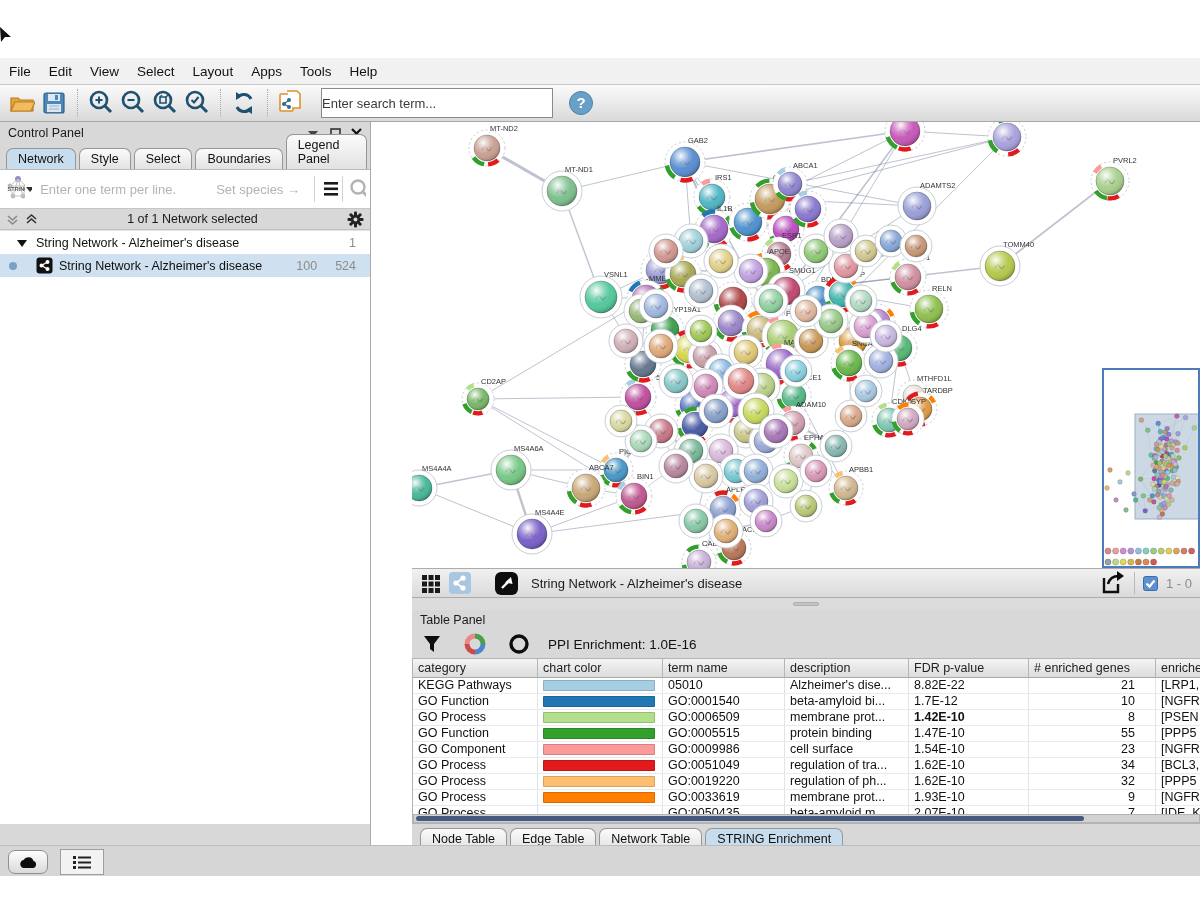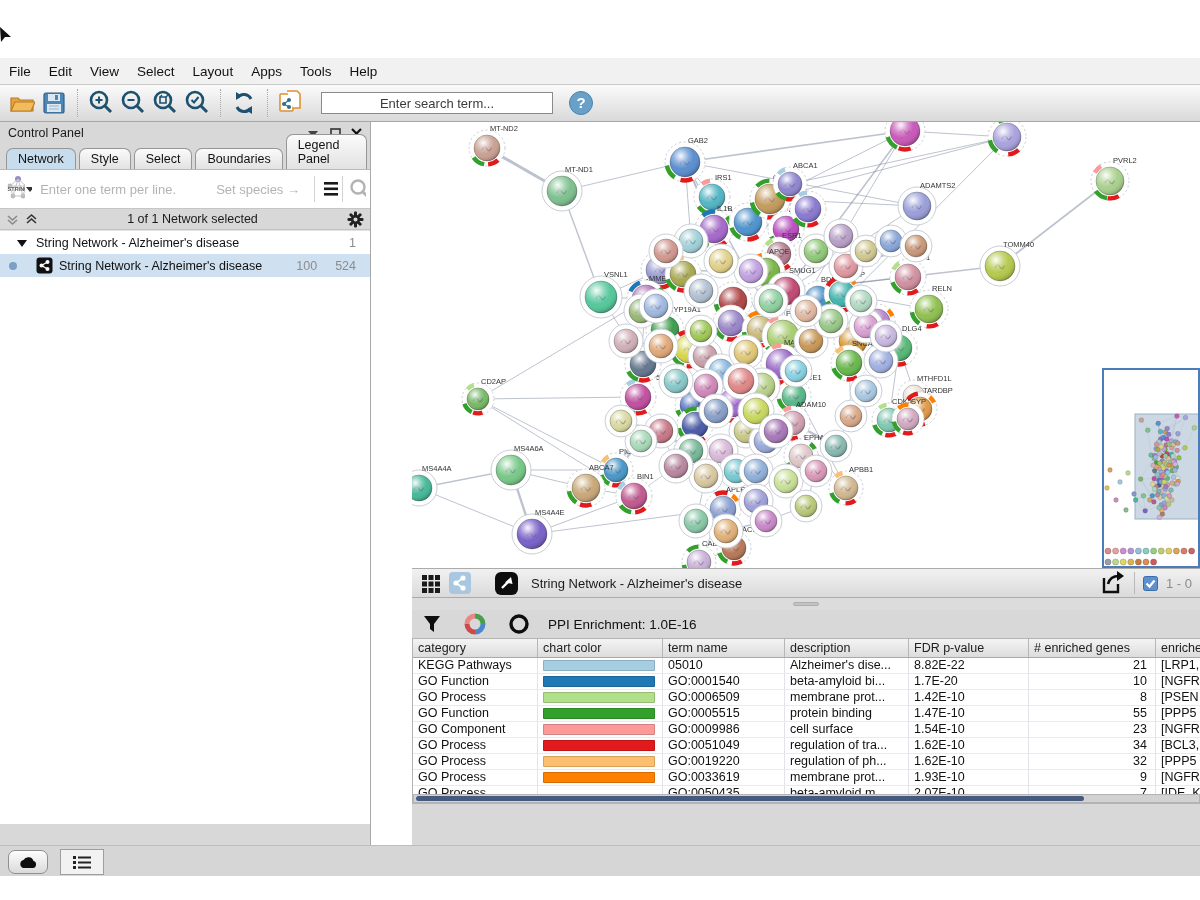--- a/index.html
+++ b/index.html
@@ -13,22 +13,22 @@
     background:linear-gradient(#fdfdfd,#ececec); border-bottom:1px solid #b9b9b9;
     text-align:center; font-weight:bold; font-size:15px; color:#3c3c3c; line-height:26px; }
   .menubar { top:58px; left:0; width:1200px; height:27px; background:#f1f1f1;
     border-bottom:1px solid #c9c9c9; display:flex; align-items:center; }
   .menu-item { font-size:13.5px; color:#111; padding:0 9px; line-height:27px; cursor:default; }
   .toolbar { top:85px; left:0; width:1200px; height:37px;
     background:linear-gradient(#fbfbfb,#d9d9d9); border-bottom:1px solid #a6a6a6;
     display:flex; align-items:center; }
   .tb-sep { width:1px; height:28px; border-left:1px dotted #a9a9a9; margin:0 7px; }
   .tb-btn { display:flex; align-items:center; justify-content:center; width:32px; height:32px; }
-  .search-input { width:232px; height:22px; border:1px solid #8a8a8a; font-size:13px;
-    padding-left:0; background:#fff; color:#111; margin-left:14px;text-align:center; }
+  .search-input { width:232px; height:30px; border:1px solid #8a8a8a; font-size:13px;
+    padding-left:0; background:#fff; color:#111; margin-left:14px; }
   .search-input::placeholder { color:#3a3a3a; opacity:1; }
   .help-btn { width:24px; height:24px; border-radius:50%; background:#68a0c8; border:1px solid #4d82ab;
     color:#fff; font-weight:bold; font-size:15px; text-align:center; line-height:22px; margin-left:16px; }
 
   
   .control-panel { top:122px; left:0; width:371px; height:723px; background:#d8d8d8; border-right:1px solid #a9a9a9; }
   .cp-header { height:22px; display:flex; align-items:center; padding:0 8px; font-size:12.5px; color:#1a1a1a; }
   .cp-header .spacer { flex:1; }
   .cp-tabs { height:25px; display:flex; padding-left:6px; align-items:flex-end; }
   .cp-tab { font-size:12.5px; color:#111; padding:3px 11px; border:1px solid #969696; border-bottom:none;
@@ -67,21 +67,21 @@
   .tp-toolbar { height:28px; display:flex; align-items:center; padding-left:10px; }
   .ppi-label { font-size:13.5px; color:#111; margin-left:18px; }
   .etable { background:#fff; border:1px solid #b3b3b3; border-right:none; width:788px; }
   .et-head { display:flex; height:19px; background:linear-gradient(#f4f4f4,#dcdcdc); border-bottom:1px solid #a9a9a9; }
   .et-hcell { font-size:12.5px; color:#222; padding:2px 0 0 5px; border-right:1px solid #b6b6b6;
     white-space:nowrap; overflow:hidden; flex:none; }
   .et-body { height:136px; overflow:hidden; }
   .et-row { display:flex; height:16px; border-bottom:1px solid #e7ebef; }
   .et-cell { font-size:12.5px; color:#111; padding-left:5px; border-right:1px solid #e0e4e8;
     white-space:nowrap; overflow:hidden; flex:none; line-height:15px; }
-  .et-cell.num { text-align:right; padding-right:8px; }
+  .et-cell.num { text-align:right; padding-right:20px; }
   .swatch { width:112px; height:11px; margin-top:2px; border-radius:1px; box-shadow:inset 0 0 0 1px rgba(0,0,0,.15); }
   .hscroll { height:9px; background:#d2d2d2; border:1px solid #b3b3b3; position:relative; }
   .hscroll .thumb { position:absolute; left:2px; top:1px; width:668px; height:5px; background:#46597e; border-radius:3px; }
   .tp-tabs { height:24px; display:flex; align-items:flex-end; padding-left:8px; margin-top:1px; }
   .tp-tab { font-size:12.5px; color:#111; padding:3px 11px; border:1px solid #969696; border-bottom:none;
     border-radius:7px 7px 0 0; background:linear-gradient(#fbfbfb,#e2e2e2); margin-right:3px; }
   .tp-tab.sel { background:#c7dcec; }
 
   
   .bottom-strip { top:845px; left:0; width:1200px; height:31px; background:#d6d6d6; border-top:1px solid #bdbdbd; }
@@ -1799,20 +1799,21 @@
       <path d="M3.5 7.5 L6.5 10.5 L11.5 4.5" stroke="#fff" stroke-width="2.2" fill="none"></path>
     </svg>
     <span class="range-label">1 - 0</span>
   </div>
 
   <div class="abs splitter">
     <div class="grip"></div>
   </div>
 
   <div class="abs table-panel">
+    <div class="tp-title">Table Panel</div>
     <div class="tp-toolbar">
       <svg width="20" height="20">
         <polygon points="2,2 18,2 12,10 12,18 8,15 8,10" fill="#0d0d0d"></polygon>
       </svg>
       <svg width="22" height="22" style="margin-left:22px">
         <g fill="none" stroke-width="5">
           <path d="M11 3 A8 8 0 0 1 19 11" stroke="#4aa04a"></path>
           <path d="M19 11 A8 8 0 0 1 11 19" stroke="#4a88c8"></path>
           <path d="M11 19 A8 8 0 0 1 3 11" stroke="#d04848"></path>
           <path d="M3 11 A8 8 0 0 1 11 3" stroke="#e88888"></path>
@@ -1845,32 +1846,32 @@
             <div class="et-cell num" style="width: 127px;">21</div>
             <div class="et-cell" style="width: 210px;">[LRP1,</div>
           </div>
           <div class="et-row">
             <div class="et-cell" style="width: 125px;">GO Function</div>
             <div class="et-cell" style="width: 125px;">
               <div class="swatch" style="background: rgb(31, 120, 180);"></div>
             </div>
             <div class="et-cell" style="width: 122px;">GO:0001540</div>
             <div class="et-cell" style="width: 124px;">beta-amyloid bi...</div>
-            <div class="et-cell" style="width: 120px;">1.7E-20</div>
+            <div class="et-cell" style="width: 120px;">1.7E-12</div>
             <div class="et-cell num" style="width: 127px;">10</div>
             <div class="et-cell" style="width: 210px;">[NGFR</div>
           </div>
           <div class="et-row">
             <div class="et-cell" style="width: 125px;">GO Process</div>
             <div class="et-cell" style="width: 125px;">
               <div class="swatch" style="background: rgb(178, 223, 138);"></div>
             </div>
             <div class="et-cell" style="width: 122px;">GO:0006509</div>
             <div class="et-cell" style="width: 124px;">membrane prot...</div>
-            <div class="et-cell" style="width: 120px;">1.42E-10</div>
+            <div class="et-cell" style="width: 120px; font-weight: bold;">1.42E-10</div>
             <div class="et-cell num" style="width: 127px;">8</div>
             <div class="et-cell" style="width: 210px;">[PSEN</div>
           </div>
           <div class="et-row">
             <div class="et-cell" style="width: 125px;">GO Function</div>
             <div class="et-cell" style="width: 125px;">
               <div class="swatch" style="background: rgb(51, 160, 44);"></div>
             </div>
             <div class="et-cell" style="width: 122px;">GO:0005515</div>
             <div class="et-cell" style="width: 124px;">protein binding</div>
@@ -1929,20 +1930,26 @@
             <div class="et-cell" style="width: 124px;">beta-amyloid m...</div>
             <div class="et-cell" style="width: 120px;">2.07E-10</div>
             <div class="et-cell num" style="width: 127px;">7</div>
             <div class="et-cell" style="width: 210px;">[IDE, K</div>
           </div>
         </div>
       <div class="hscroll">
           <div class="thumb"></div>
         </div>
     </div>
+    <div class="tp-tabs" id="tp-tabs">
+        <div class="tp-tab">Node Table</div>
+        <div class="tp-tab">Edge Table</div>
+        <div class="tp-tab">Network Table</div>
+        <div class="tp-tab sel">STRING Enrichment</div>
+      </div>
   </div>
 
   <div class="abs bottom-strip">
     <div class="cloud-btn">
       <svg width="20" height="14">
         <path d="M5 13 A4.2 4.2 0 0 1 5.5 5 A5.5 5.5 0 0 1 15.5 6 A3.6 3.6 0 0 1 15 13 Z" fill="#0d0d0d"></path>
       </svg>
     </div>
     <div class="list-btn">
       <svg width="20" height="16">

